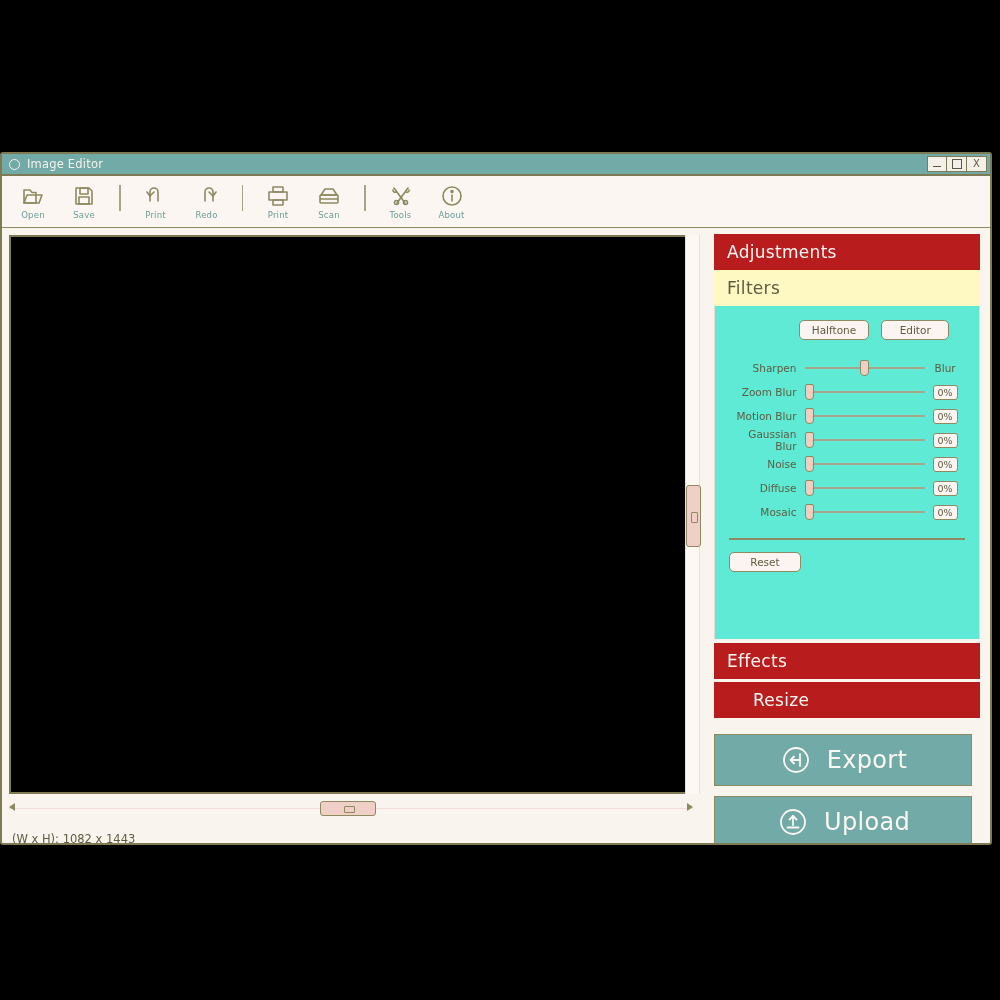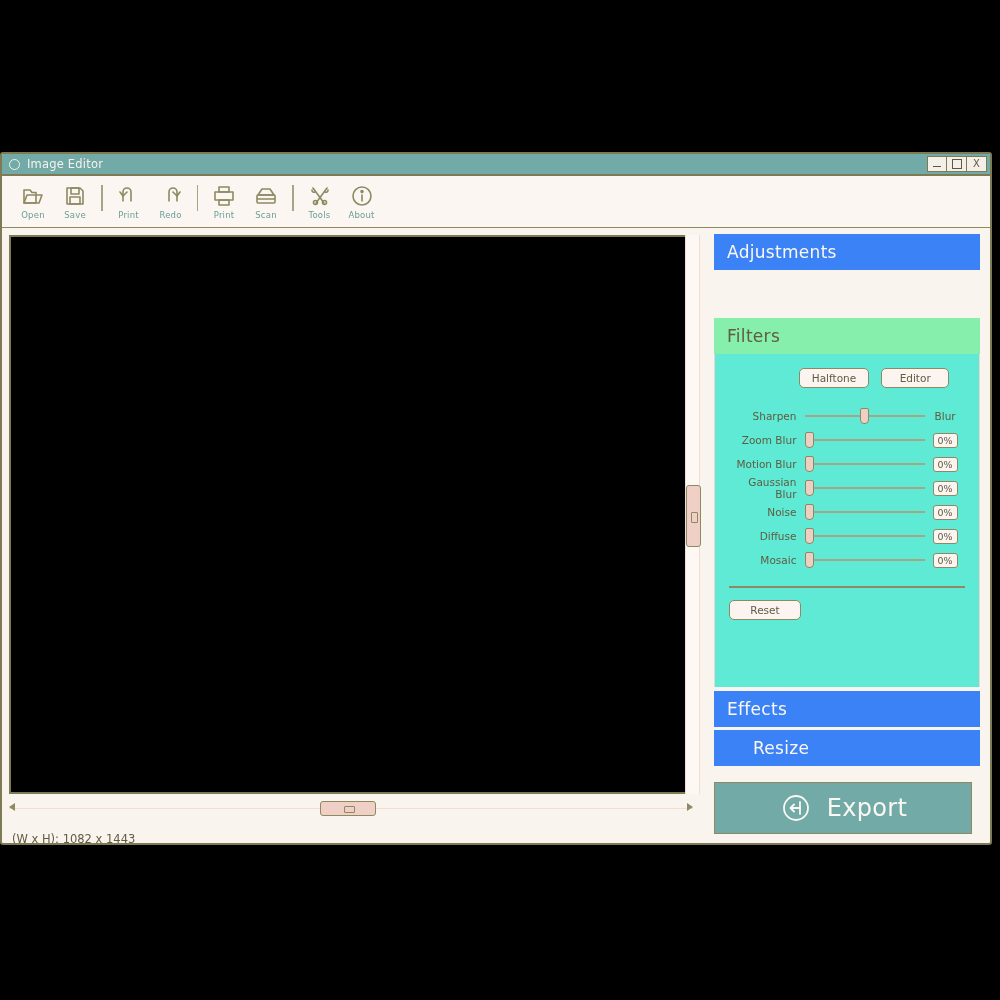--- a/index.html
+++ b/index.html
@@ -44,21 +44,21 @@
   }
   .wb-min::after { content:""; display:block; width:8px; height:1.6px; background:#5c5a3d; margin-top:5px; }
   .wb-max::after { content:""; display:block; width:8px; height:8px; border:1.6px solid #5c5a3d; }
 
   
   #toolbar {
     height: 52px; flex: none;
     background: #fbf6f1;
     border-bottom: 1.5px solid #8d8a62;
     display: flex; align-items: center;
-    padding-left: 10px; gap: 0;
+    padding-left: 10px; gap: 9px;
   }
   .tb-item {
     width: 42px; display: flex; flex-direction: column;
     align-items: center; justify-content: center; gap: 2px;
   }
   .tb-ico { width: 24px; height: 24px; display:block; }
   .tb-ico svg { width: 24px; height: 24px; display:block; }
   .tb-lbl { font-size: 8.5px; color: #6a9e99; letter-spacing: .2px; }
   .tb-sep { width: 1.5px; height: 26px; background: #a8a486; margin: 0 5px 8px; }
 
@@ -104,23 +104,23 @@
 
   
   #panel {
     width: 274px; flex: none;
     padding: 6px 8px 0 0;
     display: flex; flex-direction: column;
   }
   .acc-head {
     height: 36px; display:flex; align-items:center; padding-left: 13px;
     color: #fbf7f2; font-size: 17px; letter-spacing: .3px;
-    background: #3b82f6; flex: none;
-  }
-  .acc-head.open { background: #86efac; color: #5f5c41; margin-top: 48px; }
+    background: #b91c1c; flex: none;
+  }
+  .acc-head.open { background: #fef9c3; color: #5f5c41; }
   #filters-body {
     background: #5eead4; flex: none; height: 333px;
     border-left: 1.5px solid #f0d5ce; border-right: 1.5px solid #f0d5ce;
     padding: 14px 12px 0 12px;
   }
   #acc-effects { margin-top: 4px; }
   #acc-resize { margin-top: 3px; padding-left: 39px; }
 
   .btn-row { display:flex; justify-content:center; gap: 12px; margin-bottom: 16px; padding-left: 54px; }
   .pill {

